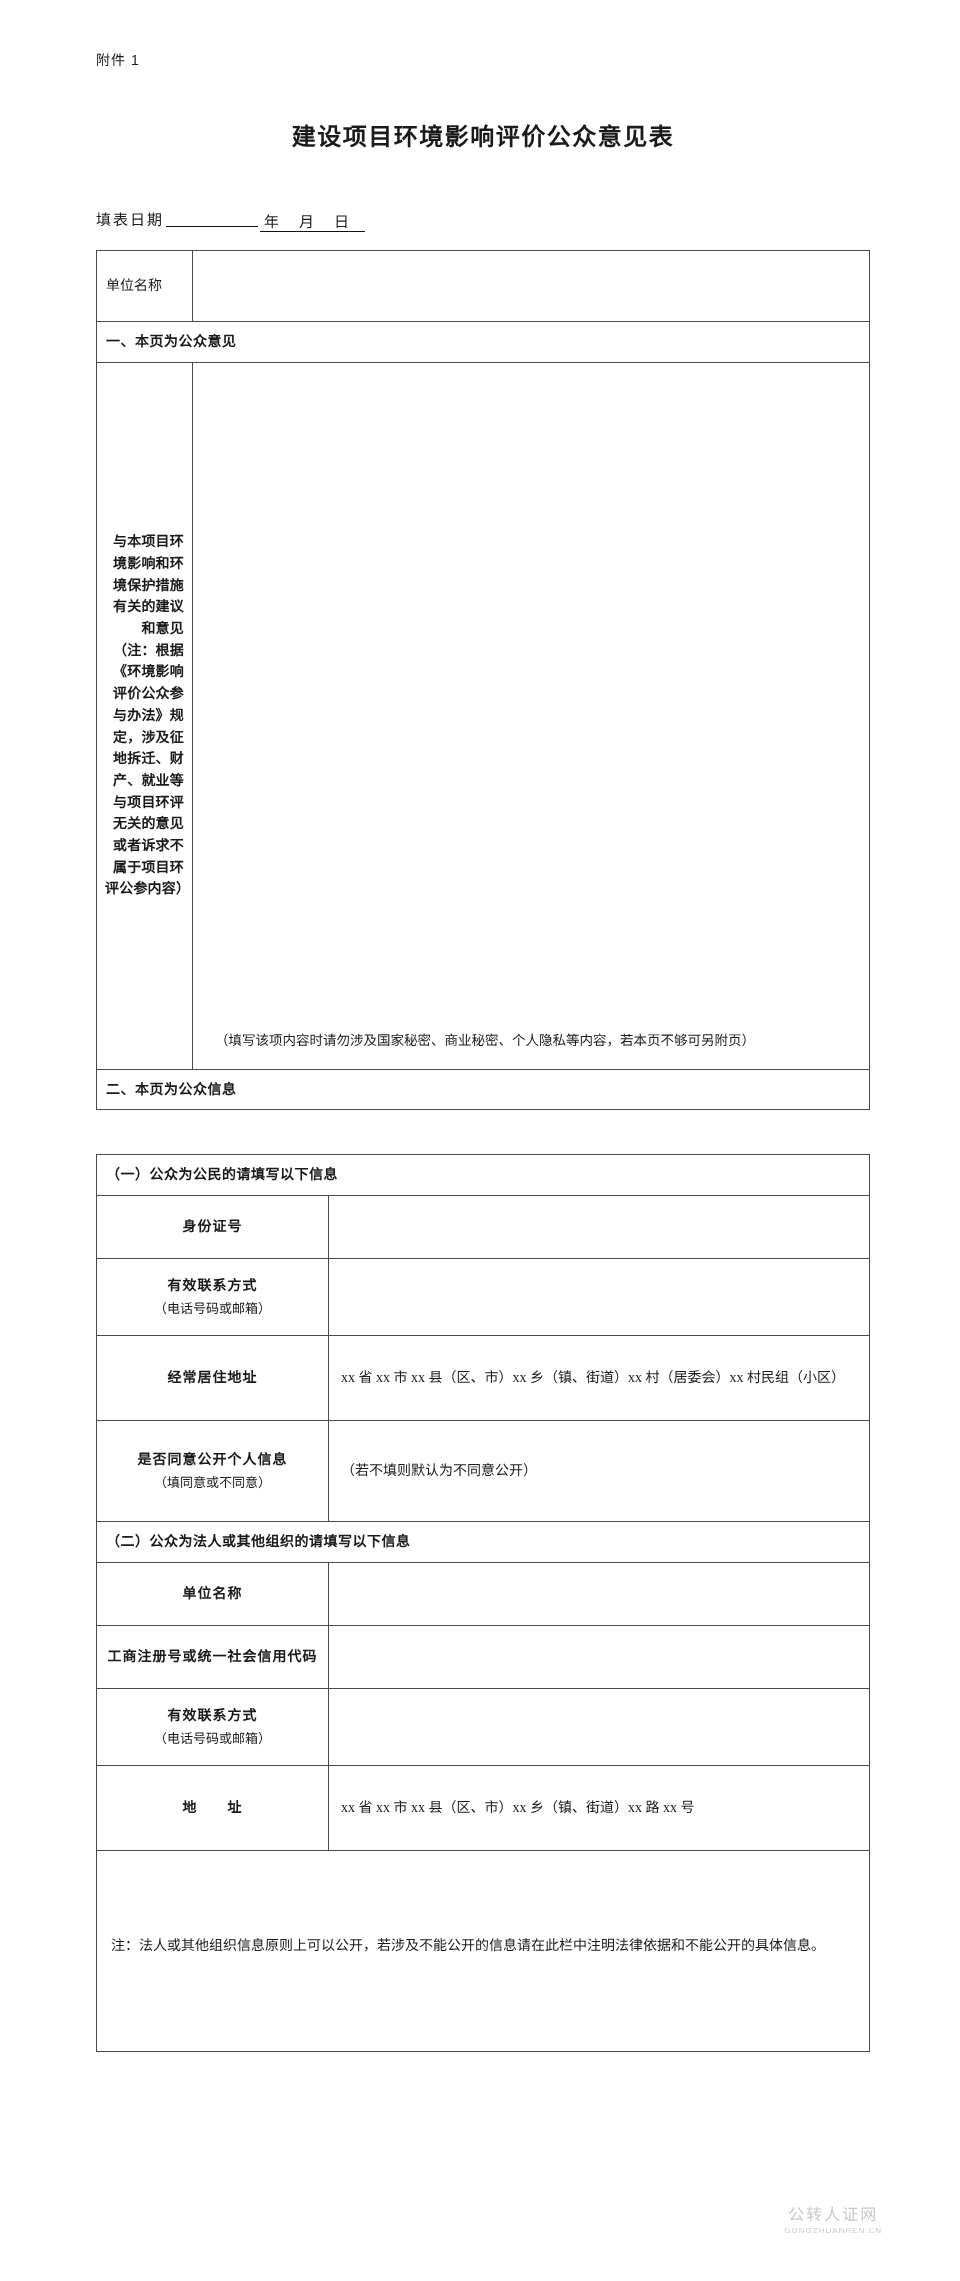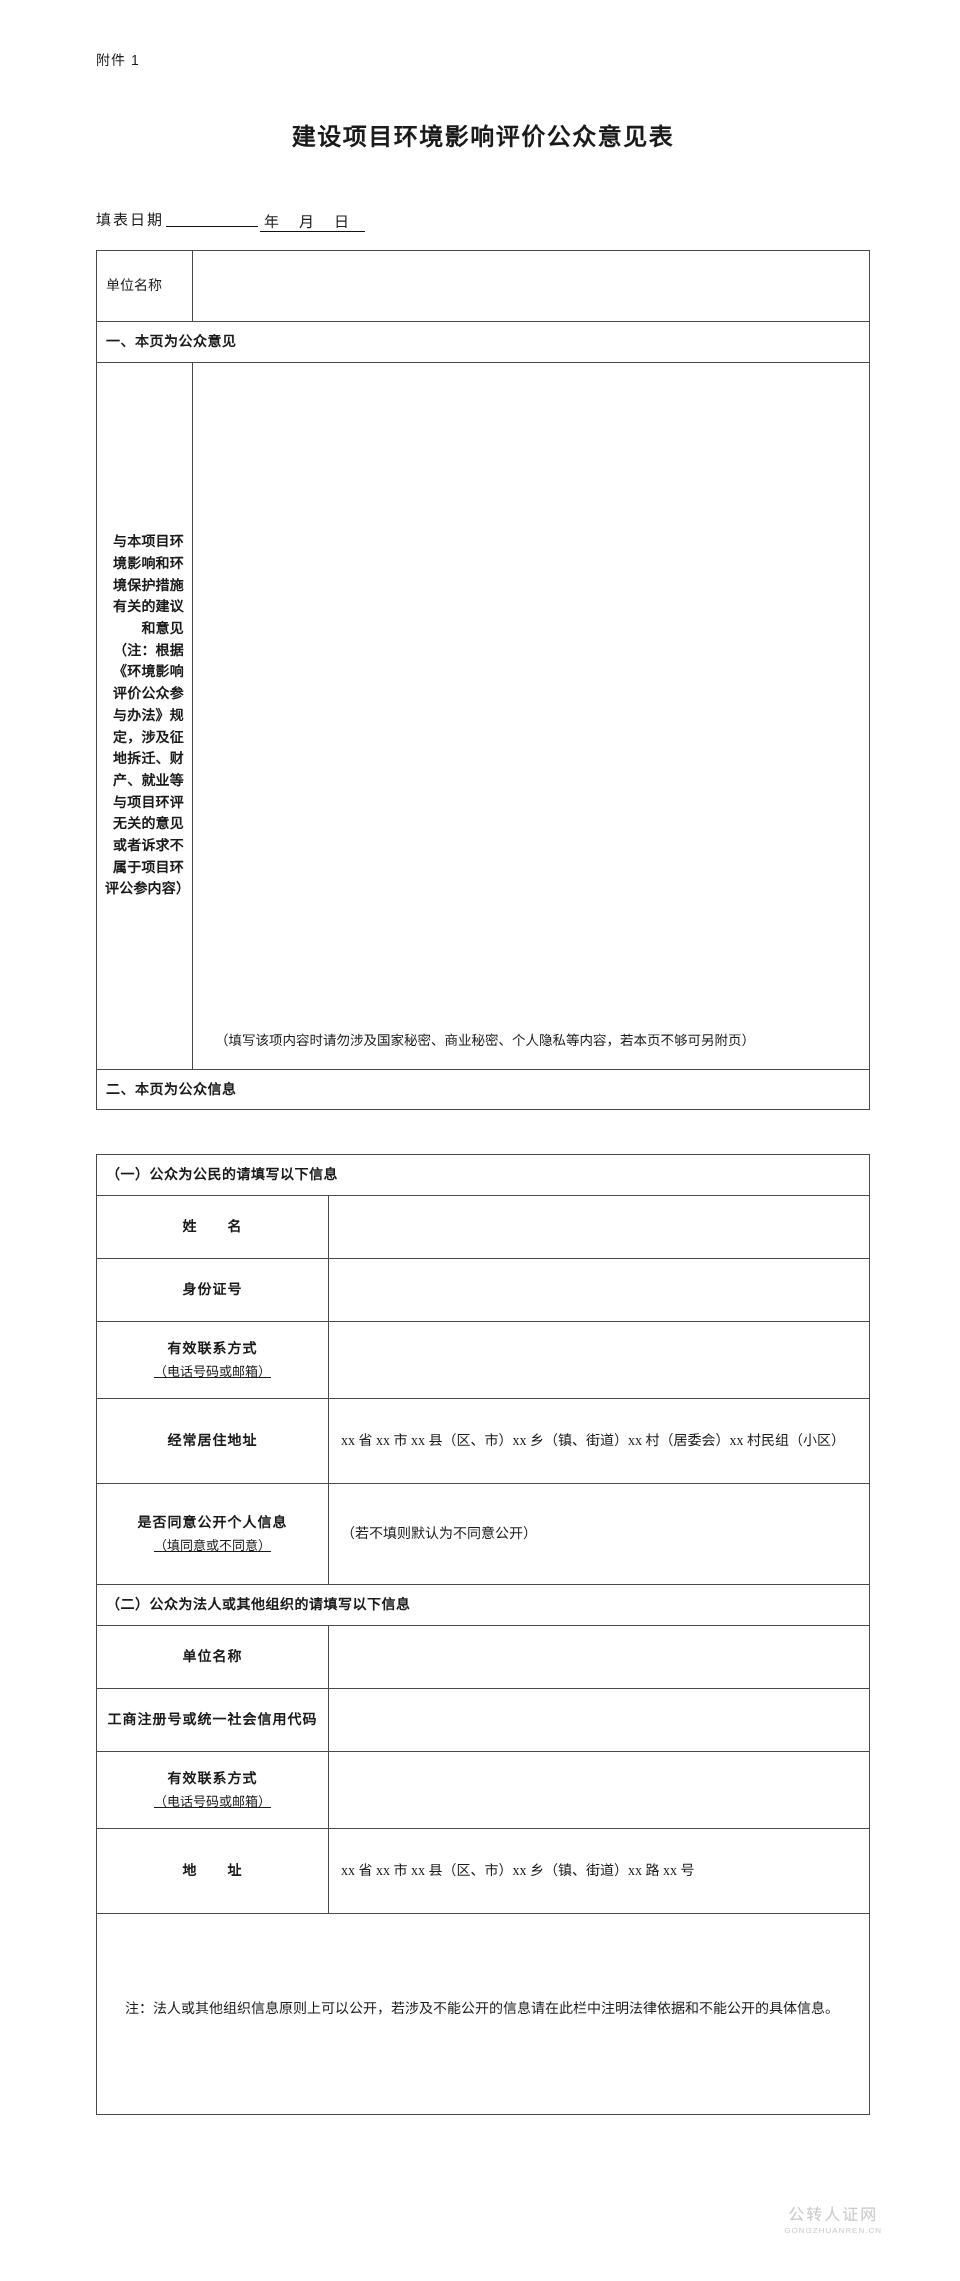--- a/index.html
+++ b/index.html
@@ -122,36 +122,34 @@
     letter-spacing: 1px;
     line-height: 1.6;
   }
   .row-label .sub {
     display: block;
     font-family: "Liberation Serif", "DejaVu Serif", serif;
     font-weight: normal;
     font-size: 13px;
     letter-spacing: 0;
     margin-top: 2px;
-    text-decoration: underline;
   }
 
   .value-cell {
     font-size: 14px;
     line-height: 1.7;
     vertical-align: middle;
     padding-left: 12px !important;
   }
 
   .note-cell {
     font-size: 14px;
     line-height: 1.8;
     padding: 20px 16px 30px 14px !important;
     vertical-align: top;
-    text-align: center;
   }
   .h-48  { height: 48px; }
   .h-56  { height: 56px; }
   .h-62  { height: 62px; }
   .h-70  { height: 70px; }
   .h-86  { height: 86px; }
   .h-150 { height: 150px; }
 
   .watermark {
     position: absolute;
@@ -218,26 +216,20 @@
     <colgroup>
       <col style="width:232px">
       <col>
     </colgroup>
     <tbody>
 
       <tr>
         <td class="section-head" colspan="2">（一）公众为公民的请填写以下信息</td>
       </tr>
 
-      <tr>
-        <td class="row-label h-48">
-          <span>姓　　名</span>
-        </td>
-        <td class="value-cell h-48"></td>
-      </tr>
 
       <tr>
         <td class="row-label h-48">
           <span>身份证号</span>
         </td>
         <td class="value-cell h-48"></td>
       </tr>
 
       <tr>
         <td class="row-label h-62">

